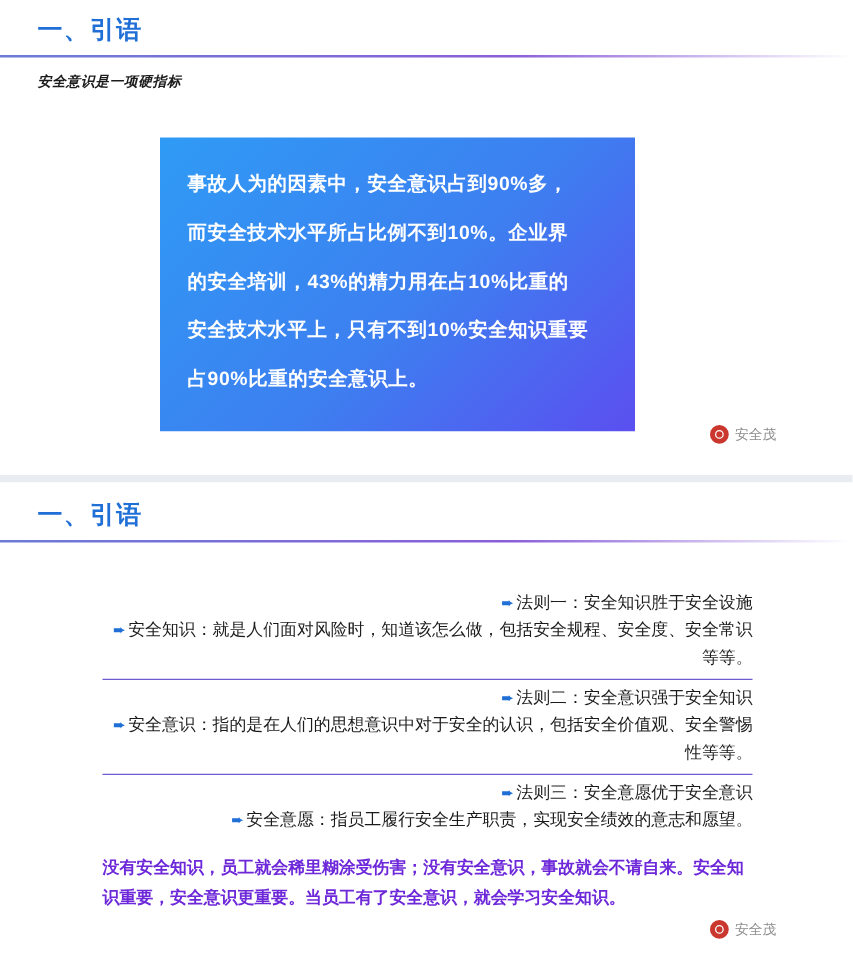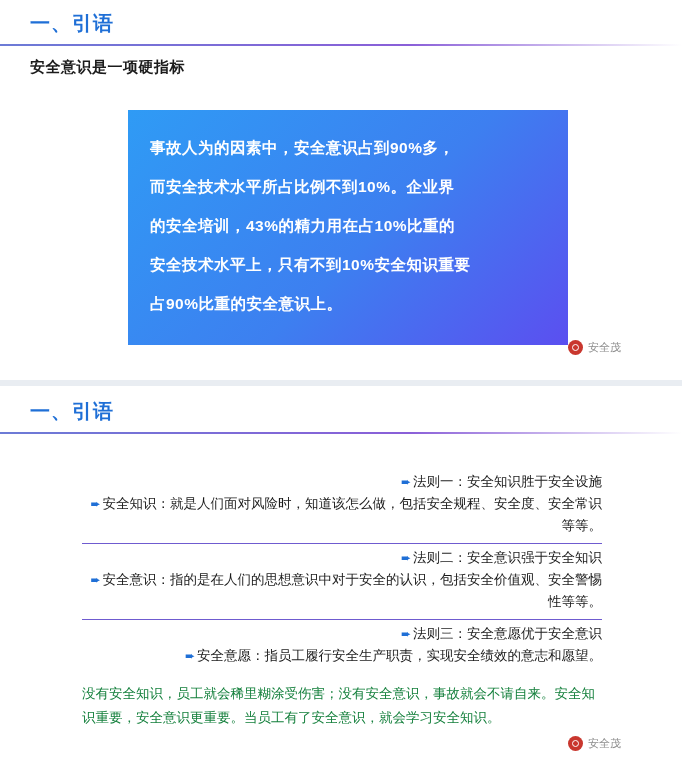--- a/index.html
+++ b/index.html
@@ -47,30 +47,31 @@
     left: 0px;
     top: 44px;
     width: 682px;
     background: linear-gradient(to right, #6c7bd6 0%, #8a5fd8 60%, #ffffff 100%);
     height: 2px;
   }
   .subtitle {
     position: absolute;
     left: 30px;
     top: 58px;
-    font-size: 15px;
+    font-size: 11px;
     font-weight: bold;
     color: #1b1b1b;
     letter-spacing: 0.5px;
+    font-style: italic;
   }
   .blue-box {
     position: absolute;
     left: 128px;
     top: 110px;
-    width: 440px;
+    width: 380px;
     height: 235px;
     background: linear-gradient(135deg, #2f9bf5 0%, #3d7ff0 55%, #5b4ff0 100%);
     box-sizing: border-box;
     padding: 18px 20px 10px 22px;
   }
   .blue-box p {
     margin: 0;
     color: #ffffff;
     font-size: 15.5px;
     font-weight: bold;
@@ -157,22 +158,22 @@
     font-size: 12px;
     margin-right: 2px;
   }
   .conclusion {
     position: absolute;
     left: 82px;
     top: 296px;
     width: 516px;
     font-size: 13.5px;
     line-height: 24px;
-    font-weight: normal;
-    color: #15803d;
+    font-weight: bold;
+    color: #6d28d9;
   }
   .slide2 .watermark { left: 568px; top: 350px; }
 </style>
 </head>
 <body>
 
 <div class="page">
 
   <div class="slide1">
     <div class="section-title">一、引语</div>

